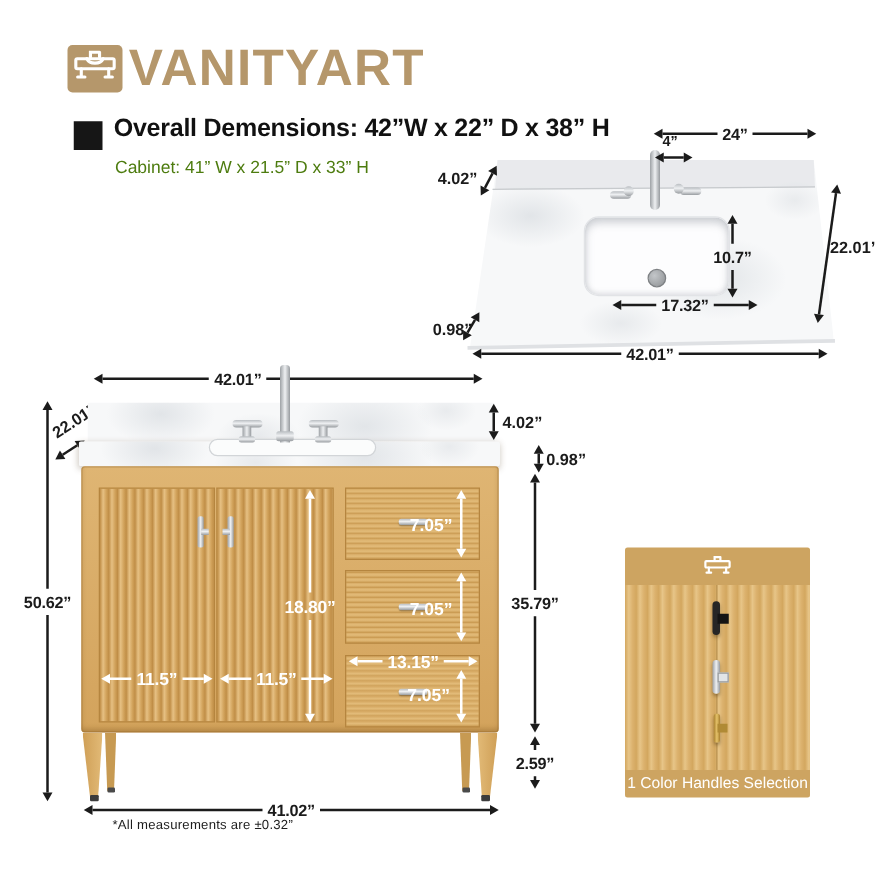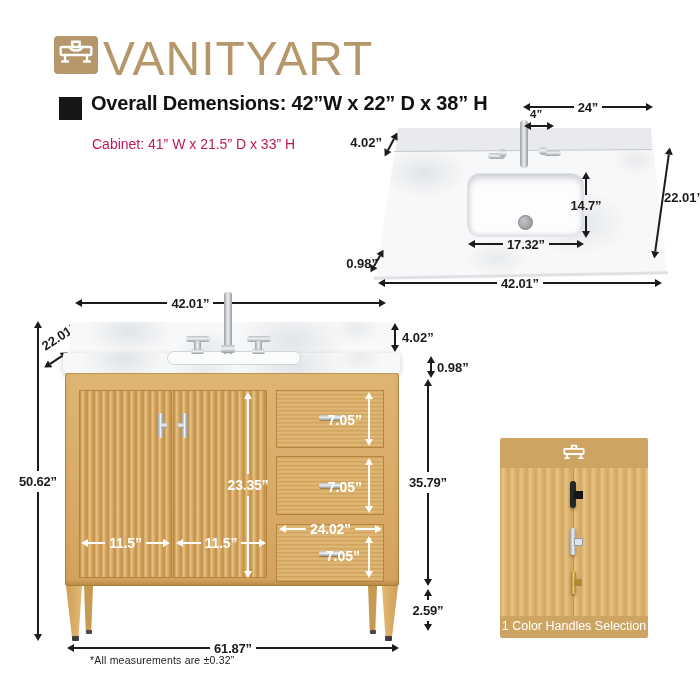--- a/index.html
+++ b/index.html
@@ -49,25 +49,25 @@
   <div class="abs" style="left:54px;top:36px;width:44px;height:38px;background:#b5976b;border-radius:4px">
     <svg width="44" height="38" viewBox="0 0 28 26">
       <g fill="none" stroke="#fff" stroke-width="1.7" stroke-linecap="round">
         <path d="M11.5 6.5V4h5M16.5 4v2.5"></path>
         <rect x="3.5" y="7.5" width="21" height="5.5" rx="0.8"></rect>
         <path d="M9.5 7.5c1.6 3.2 7.4 3.2 9 0"></path>
         <path d="M6.5 13v4.5M21.5 13v4.5M4.5 17.5h4M19.5 17.5h4"></path>
       </g>
     </svg>
   </div>
-  <div class="abs brand-gold" style="left:103px;top:31px;font-size:48px;font-weight:400;letter-spacing:1px">VANITYART</div>
+  <div class="abs brand-gold" style="left:103px;top:31px;font-size:41px;font-weight:700;letter-spacing:1px">VANITYART</div>
 
   <div class="abs" style="left:59px;top:97px;width:23px;height:23px;background:#161616"></div>
   <div class="abs" style="left:91px;top:92px;font-size:20px;font-weight:600;color:#111;letter-spacing:-.2px">Overall Demensions: 42”W x 22” D x 38” H</div>
-  <div class="abs" style="left:92px;top:136px;font-size:14px;color:#be185d">Cabinet: 41” W x 21.5” D x 33” H</div>
+  <div class="abs" style="left:92px;top:125px;font-size:14px;color:#4d7c0f">Cabinet: 41” W x 21.5” D x 33” H</div>
 
   <div class="abs" style="left:370px;top:126px;width:302px;height:156px">
     <div class="abs marble" style="left:0;top:0;width:302px;height:156px;clip-path:polygon(28px 2px,281px 2px,297px 146px,6px 152px)"></div>
     <div class="abs" style="left:0;top:0;width:302px;height:156px;clip-path:polygon(28px 2px,281px 2px,282px 24px,26px 26px);background:rgba(205,210,215,.35)"></div>
     <div class="abs" style="left:24px;top:24px;width:258px;height:1.2px;background:#c7cacd;transform:rotate(-.4deg)"></div>
     <div class="abs" style="left:4px;top:148px;width:294px;height:3px;background:#dfe1e4;transform:rotate(-1.1deg)"></div>
   </div>
 
   <div class="abs" style="left:467px;top:173px;width:115px;height:62px;border-radius:12px;background:#fdfdfe;border:1px solid #e1e3e6;box-shadow:inset 0 4px 7px rgba(120,130,140,.38),inset 0 -2px 4px rgba(120,130,140,.18)"></div>
   <div class="abs" style="left:518px;top:215px;width:13px;height:13px;border-radius:50%;background:radial-gradient(circle at 35% 35%,#c3c6c9,#8d9093);border:1px solid #7e8184"></div>
@@ -93,31 +93,31 @@
   </div>
   <span class="flb" style="left:350px;top:135px;width:32px;text-align:right">4.02”</span>
   <div class="dim v" style="left:384px;top:131px;height:27px;transform:rotate(28deg)">
     <span class="ah u"></span>
       <span class="ln"></span>
       <span class="ah d"></span>
   </div>
   <div class="dim v" style="left:567px;top:172px;height:66px;width:38px">
     <span class="ah u"></span>
       <span class="ln"></span>
-    <span class="lb">14.7”</span>
+    <span class="lb">10.7”</span>
     <span class="ln"></span>
       <span class="ah d"></span>
   </div>
   <div class="dim v" style="left:655px;top:147px;height:112px;transform:rotate(8deg)">
     <span class="ah u"></span>
       <span class="ln"></span>
       <span class="ah d"></span>
   </div>
   <span class="flb" style="left:664px;top:190px">22.01”</span>
-  <div class="dim h" style="left:468px;top:237px;width:116px">
+  <div class="dim h" style="left:490px;top:237px;width:116px">
     <span class="ah l"></span>
       <span class="ln"></span>
     <span class="lb">17.32”</span>
     <span class="ln"></span>
       <span class="ah r"></span>
   </div>
   <span class="flb" style="left:346px;top:256px;width:32px;text-align:right">0.98”</span>
   <div class="dim v" style="left:370px;top:248px;height:26px;transform:rotate(30deg)">
     <span class="ah u"></span>
       <span class="ln"></span>
@@ -211,29 +211,29 @@
   <div class="dim v" style="left:408px;top:589px;height:42px;width:40px">
     <span class="ah u"></span>
       <span class="ln"></span>
     <span class="lb">2.59”</span>
     <span class="ln"></span>
       <span class="ah d"></span>
   </div>
   <div class="dim h" style="left:67px;top:641px;width:332px">
     <span class="ah l"></span>
       <span class="ln"></span>
-    <span class="lb">61.87”</span>
+    <span class="lb">41.02”</span>
     <span class="ln"></span>
       <span class="ah r"></span>
   </div>
 
   <div class="dim v w" style="left:221px;top:392px;height:186px;width:54px">
     <span class="ah u"></span>
       <span class="ln"></span>
-    <span class="lb">23.35”</span>
+    <span class="lb">18.80”</span>
     <span class="ln"></span>
       <span class="ah d"></span>
   </div>
   <div class="dim h w" style="left:81px;top:536px;width:89px">
     <span class="ah l"></span>
       <span class="ln"></span>
     <span class="lb">11.5”</span>
     <span class="ln"></span>
       <span class="ah r"></span>
   </div>
@@ -252,21 +252,21 @@
   <span class="flb w" style="left:326px;top:412px;width:36px;text-align:right">7.05”</span>
   <div class="dim v w" style="left:362px;top:458px;height:55px">
     <span class="ah u"></span>
       <span class="ln"></span>
       <span class="ah d"></span>
   </div>
   <span class="flb w" style="left:326px;top:479px;width:36px;text-align:right">7.05”</span>
   <div class="dim h w" style="left:279px;top:522px;width:103px">
     <span class="ah l"></span>
       <span class="ln"></span>
-    <span class="lb">24.02”</span>
+    <span class="lb">13.15”</span>
     <span class="ln"></span>
       <span class="ah r"></span>
   </div>
   <div class="dim v w" style="left:362px;top:536px;height:42px">
     <span class="ah u"></span>
       <span class="ln"></span>
       <span class="ah d"></span>
   </div>
   <span class="flb w" style="left:324px;top:548px;width:36px;text-align:right">7.05”</span>
 

